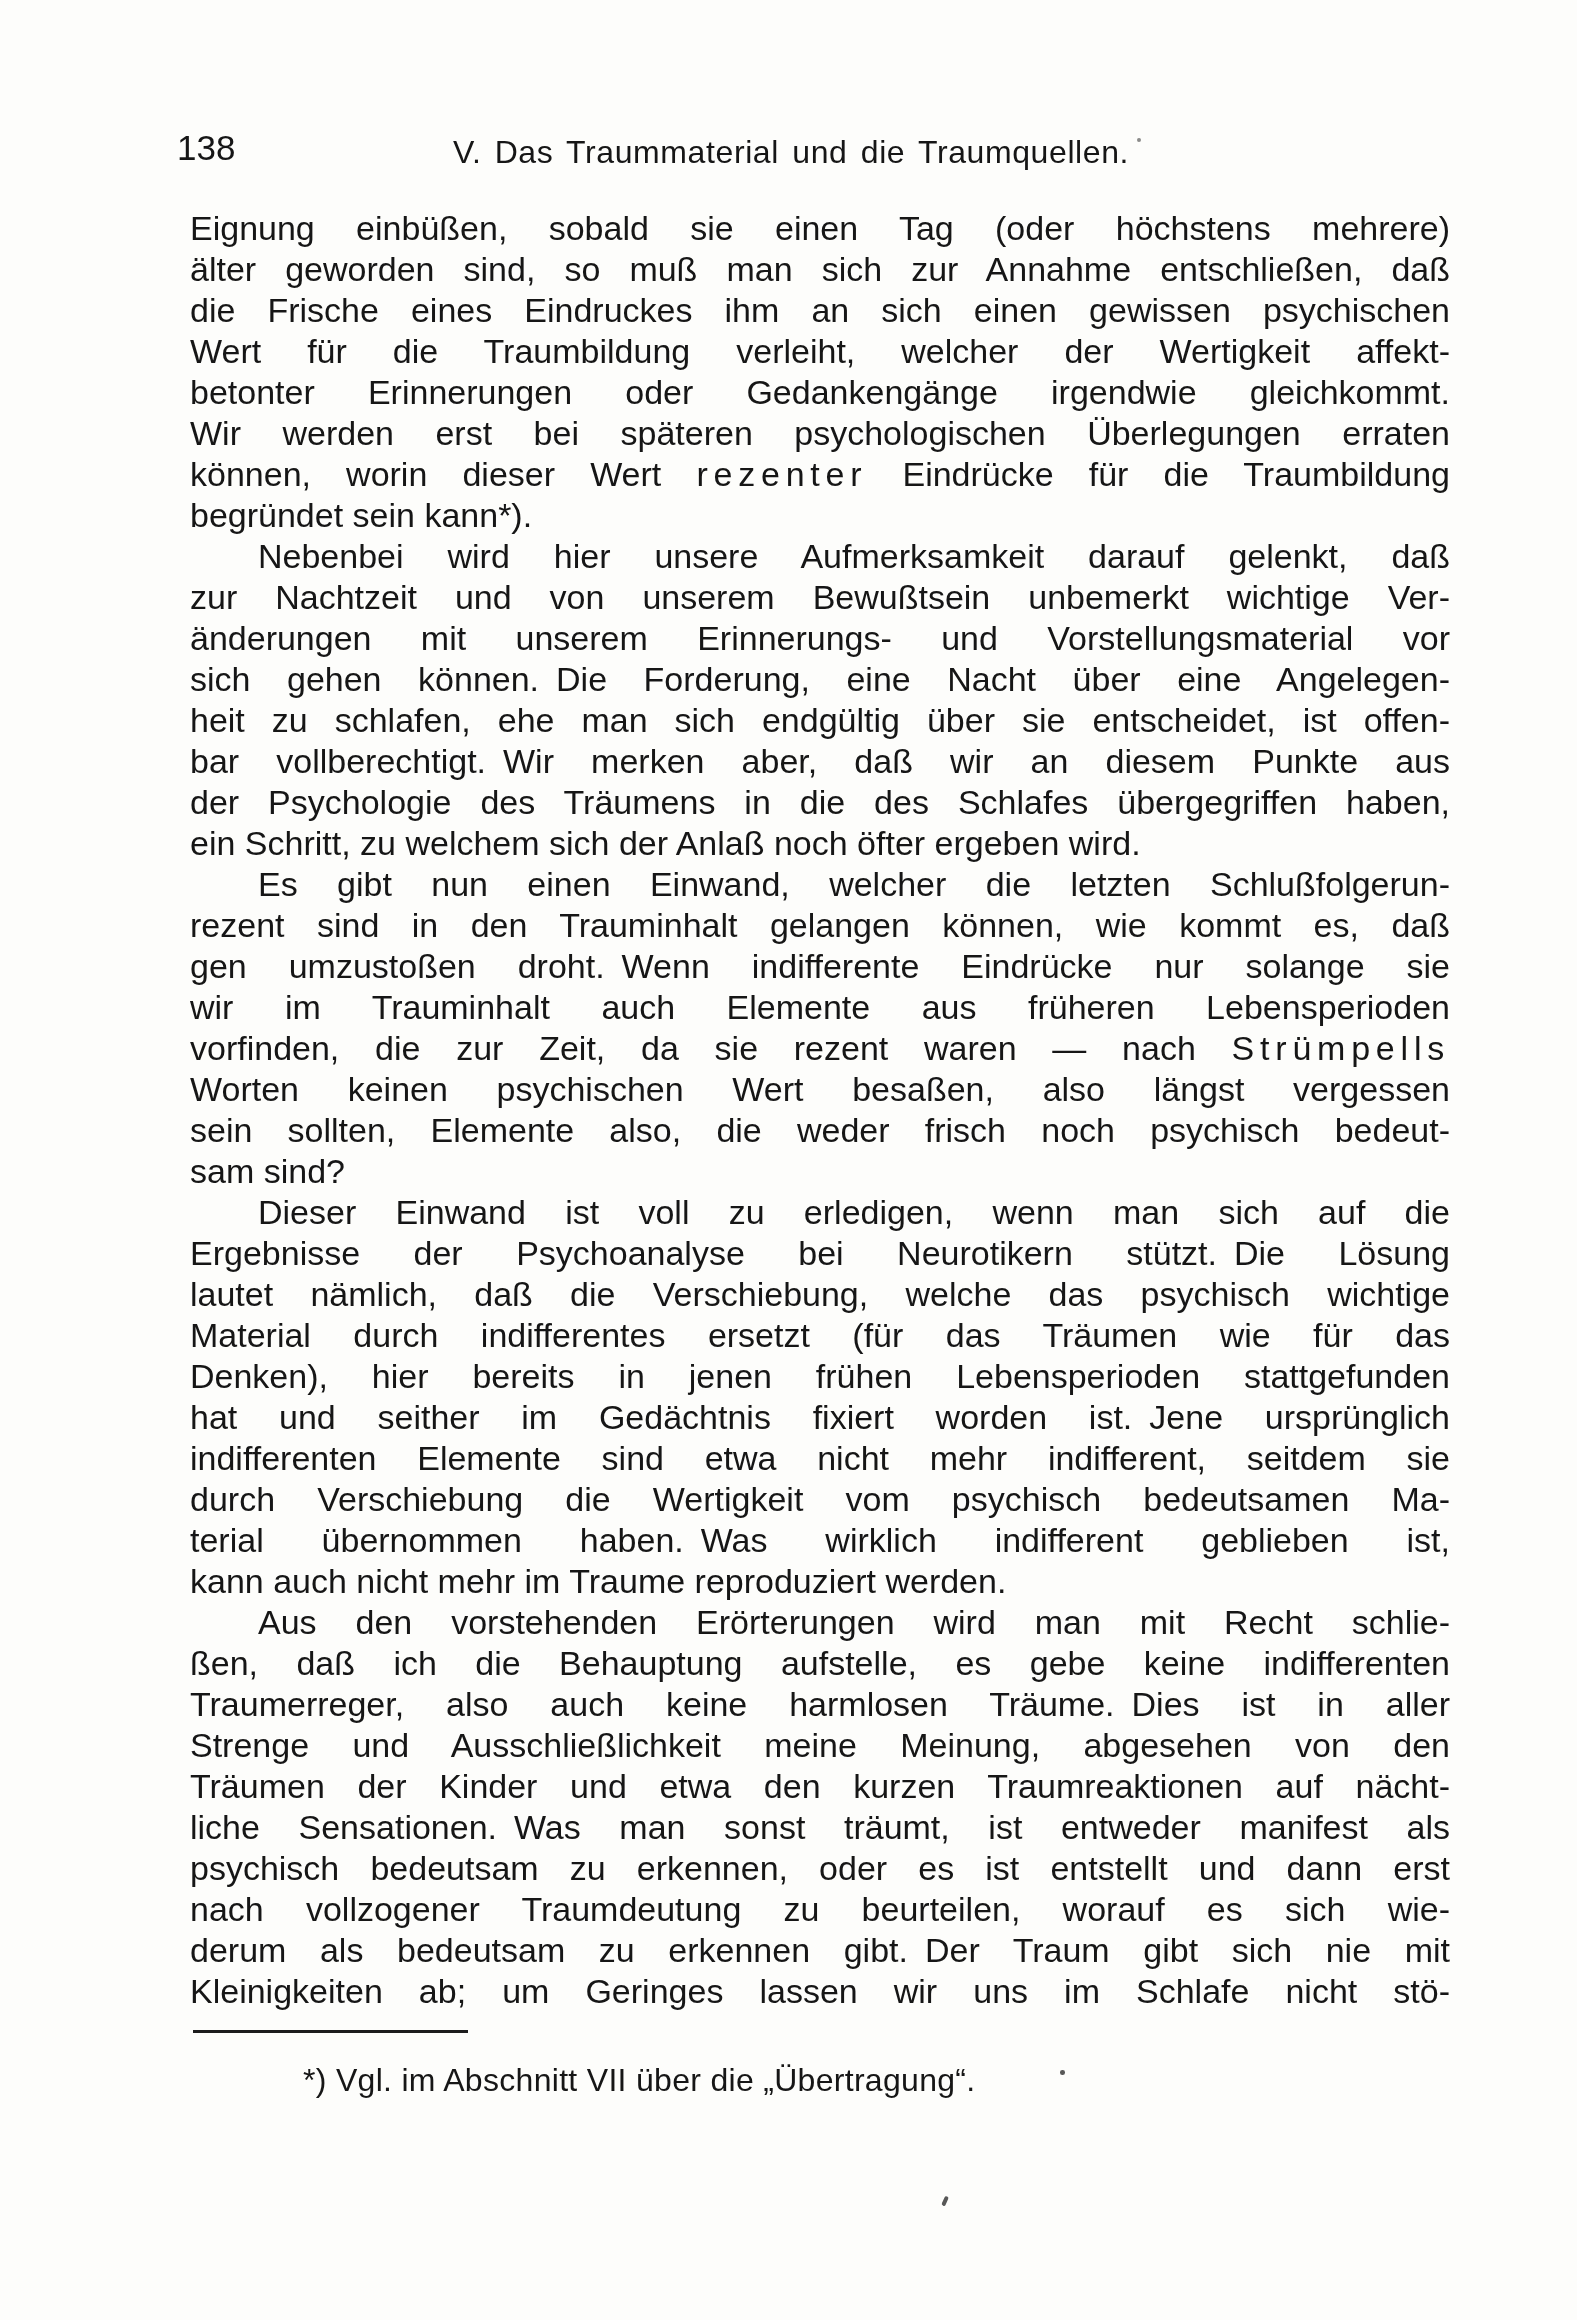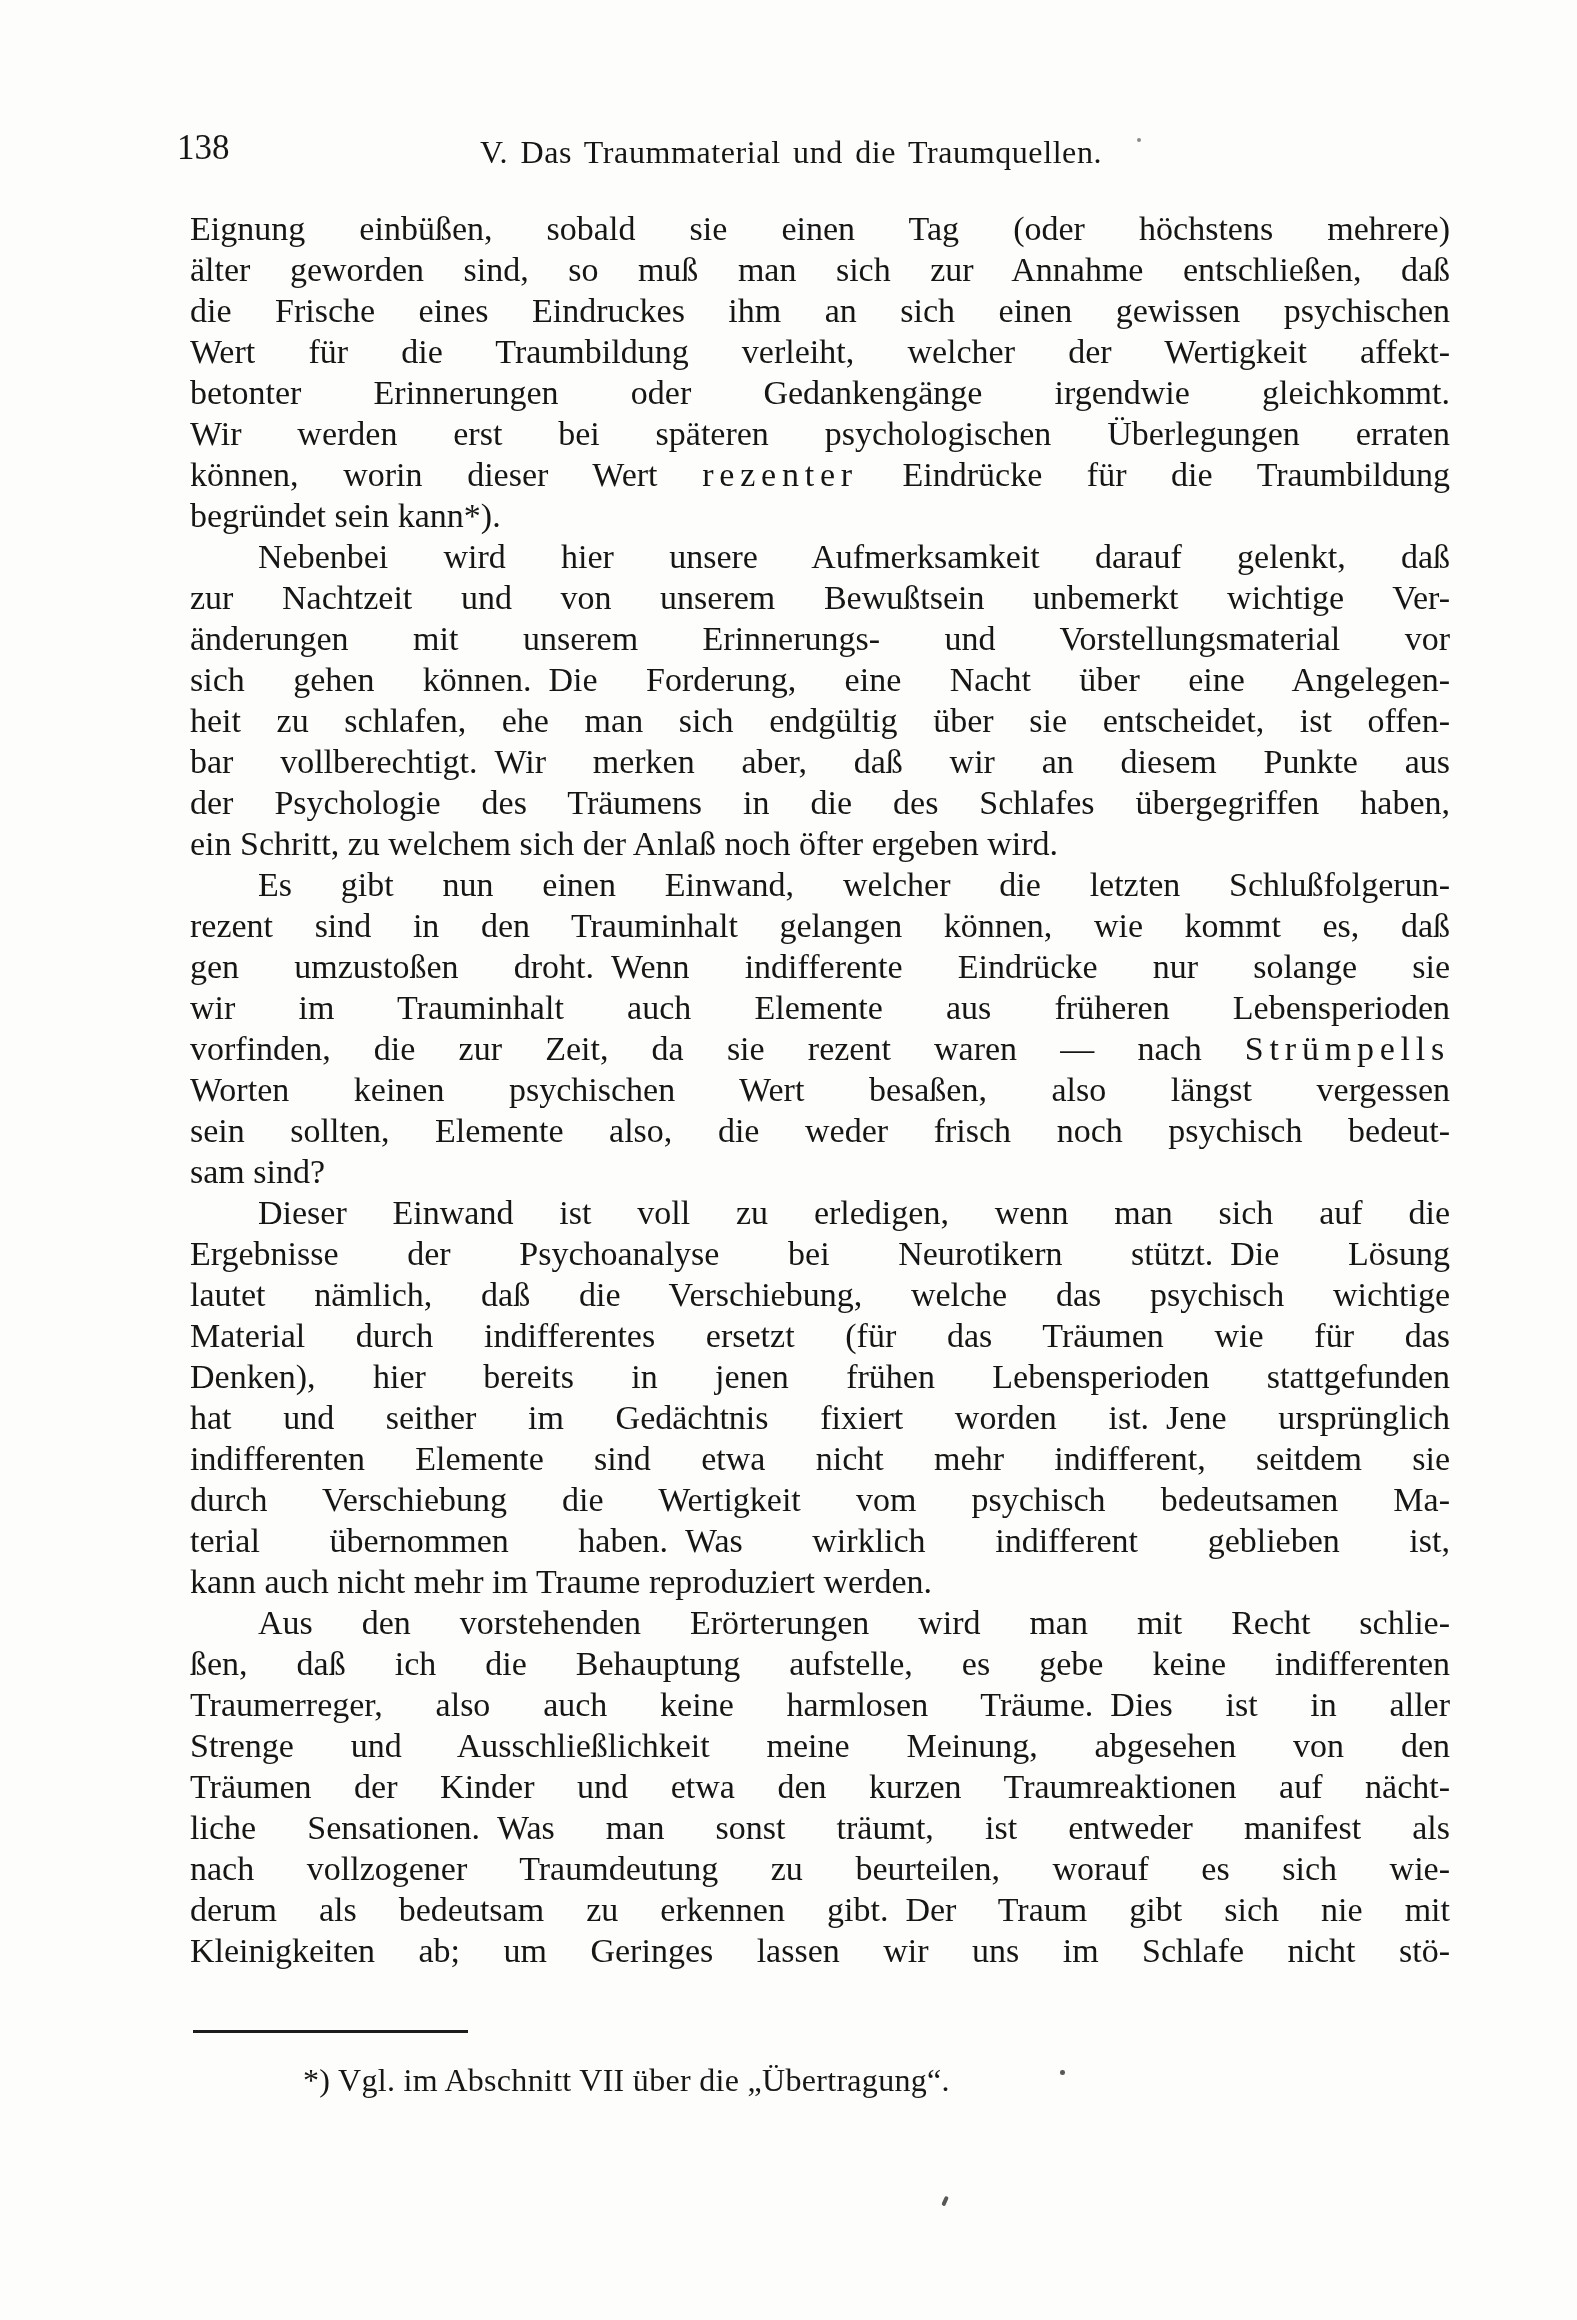--- a/index.html
+++ b/index.html
@@ -2,21 +2,21 @@
 <html style="--paper: #fdfdfb; --ink: #161616;font-size:15px"><head>
 <meta charset="utf-8">
 <style>
   html, body { margin: 0; padding: 0; background: #fdfdfb; }
   .page {
     position: relative;
     width: 1577px;
     height: 2320px;
     background: var(--paper, #fdfdfb);
     color: var(--ink, #161616);
-    font-family: Liberation Serif, serif;
+    font-family: Liberation Sans, sans-serif;
     overflow: hidden;
   }
   .page-number {
     position: absolute;
     left: 177px;
     top: 128px;
     font-size: 35px;
     line-height: 40px;
   }
   .running-title {
@@ -121,20 +121,21 @@
         <div class="line">terial übernommen haben. Was wirklich indifferent geblieben ist,</div>
         <div class="line pfinal">kann auch nicht mehr im Traume reproduziert werden.</div>
       </div>
       <div class="paragraph">
         <div class="line pindent">Aus den vorstehenden Erörterungen wird man mit Recht schlie-</div>
         <div class="line">ßen, daß ich die Behauptung aufstelle, es gebe keine indifferenten</div>
         <div class="line">Traumerreger, also auch keine harmlosen Träume. Dies ist in aller</div>
         <div class="line">Strenge und Ausschließlichkeit meine Meinung, abgesehen von den</div>
         <div class="line">Träumen der Kinder und etwa den kurzen Traumreaktionen auf nächt-</div>
         <div class="line">liche Sensationen. Was man sonst träumt, ist entweder manifest als</div>
+        <div class="line">psychisch bedeutsam zu erkennen, oder es ist entstellt und dann erst</div>
         <div class="line">nach vollzogener Traumdeutung zu beurteilen, worauf es sich wie-</div>
         <div class="line">derum als bedeutsam zu erkennen gibt. Der Traum gibt sich nie mit</div>
         <div class="line">Kleinigkeiten ab; um Geringes lassen wir uns im Schlafe nicht stö-</div>
       </div>
     </main>
 
   <div class="footnote-rule"></div>
 
   <div class="footnote">*) Vgl. im Abschnitt VII über die „Übertragung“.</div>
 

